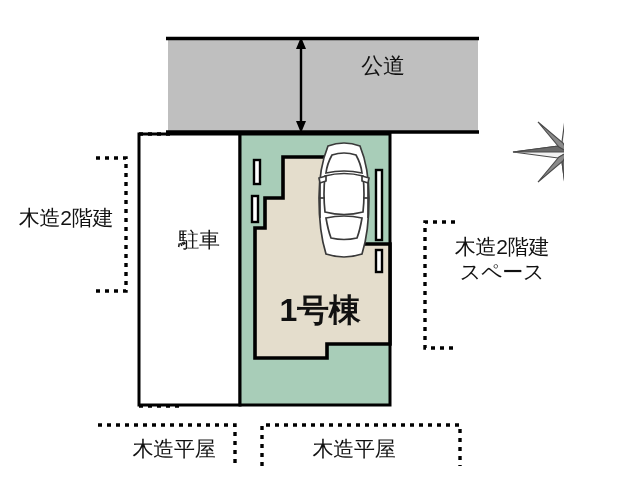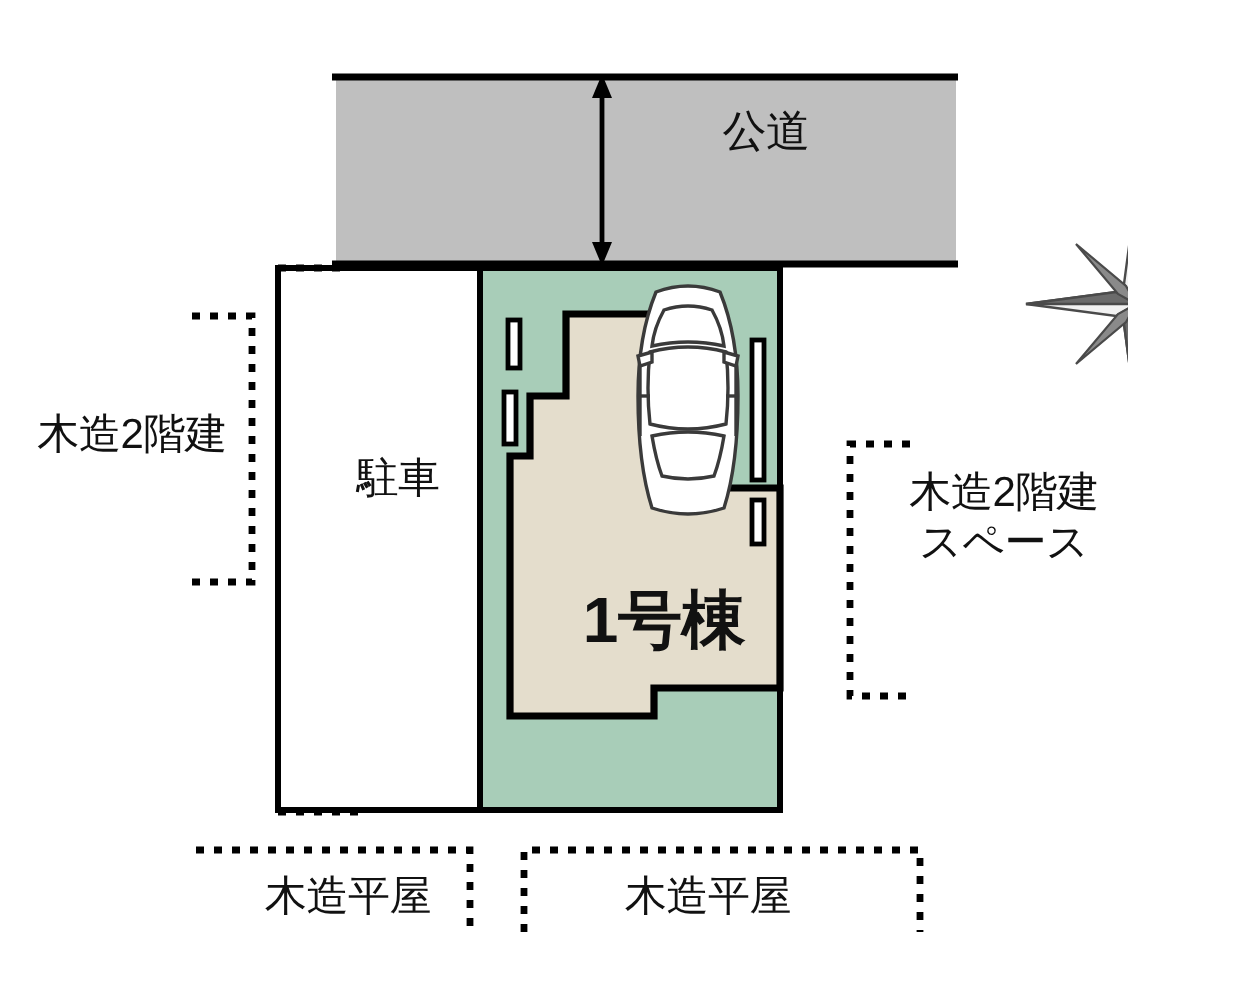--- a/index.html
+++ b/index.html
@@ -47,21 +47,21 @@
     width: 124px;
     font-size: 21px;
   }
   #parking-label {
     left: 151px;
     top: 228px;
     width: 96px;
     font-size: 21px;
   }
   #building-label {
-    left: 262px;
+    left: 250px;
     top: 292px;
     width: 140px;
     font-size: 32px;
     font-weight: 700;
   }
   #right-apartment-label {
     left: 432px;
     top: 235px;
     width: 140px;
     font-size: 21px;

